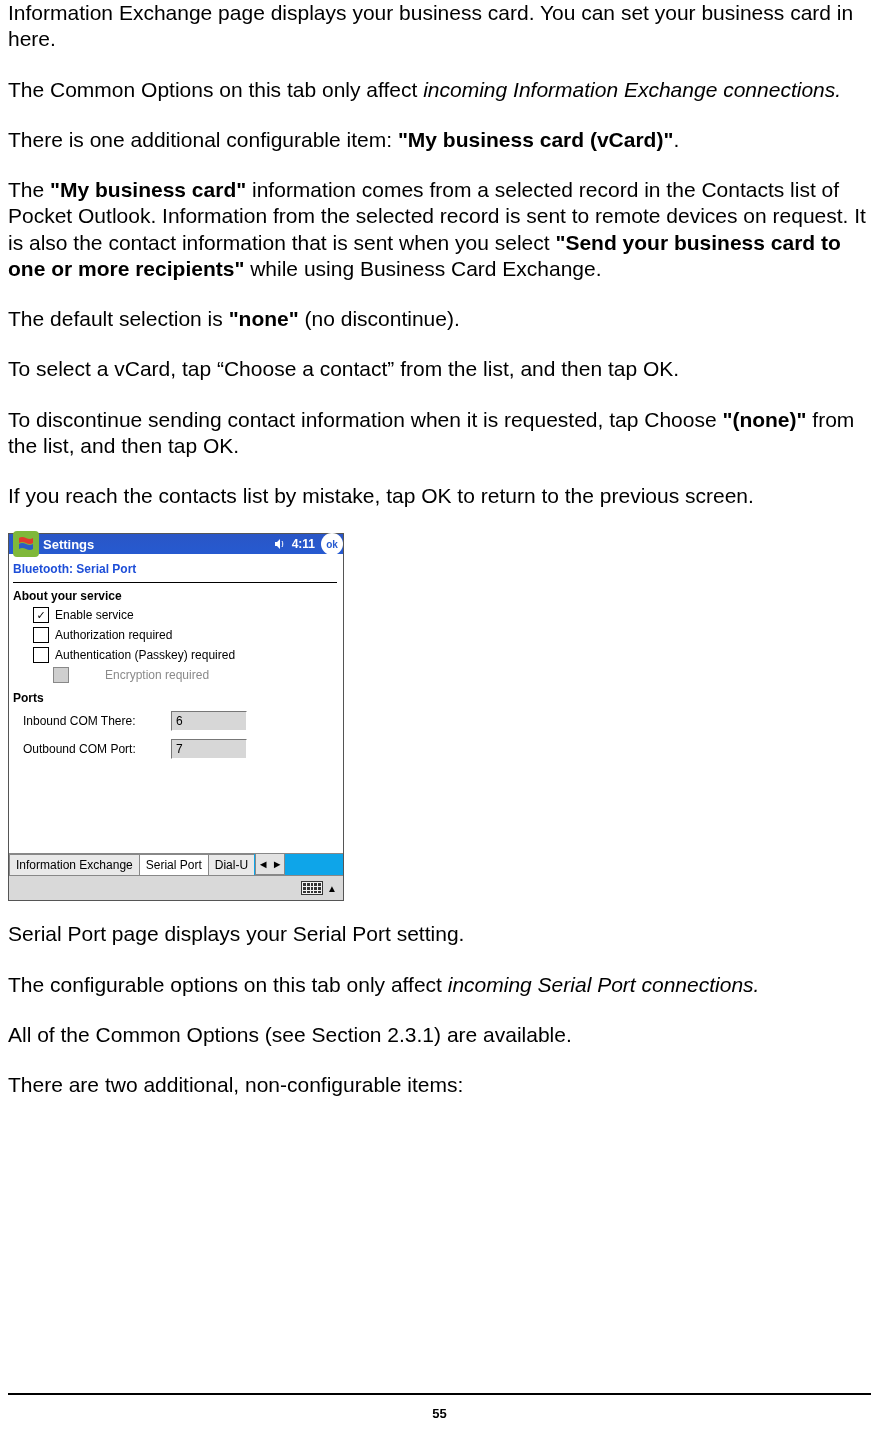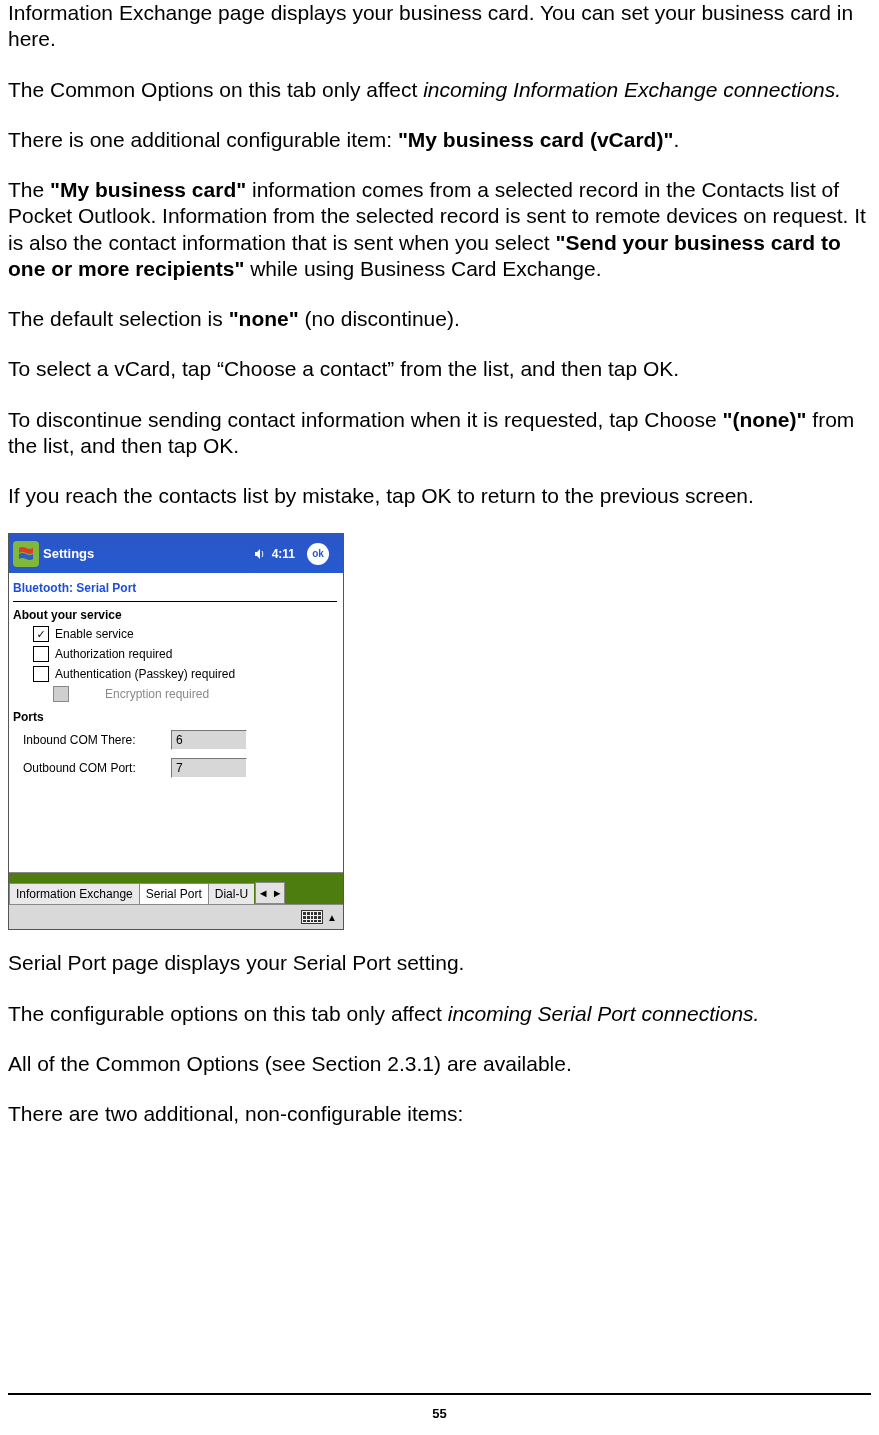--- a/index.html
+++ b/index.html
@@ -27,47 +27,47 @@
 
   
   .device {
     width: 334px;
     border: 1px solid #555;
     margin: 0 0 20px 0;
     background: #fff;
     font-family: Tahoma, Verdana, sans-serif;
   }
   .titlebar {
-    height: 39px;
+    height: 20px;
     background: linear-gradient(#2a56c6, #265ad0);
     color: #fff;
     display: flex;
     align-items: center;
     font-size: 13px;
     font-weight: bold;
-    padding: 0 14px 0 0;
+    padding: 0 0 0 0;
   }
   .winflag {
     width: 26px; height: 26px;
     background: #7fb83a;
     border-radius: 4px;
     margin: 0 4px 0 4px;
     position: relative;
     display: flex;
     align-items: center;
     justify-content: center;
   }
   .winflag svg { display:block; }
   .titlebar .title { flex: 1; }
   .titlebar .speaker {
     width: 16px; height: 16px;
     margin-right: 4px;
     display:inline-flex; align-items:center; justify-content:center;
   }
-  .titlebar .time { font-size: 12px; margin-right: 12px; }
+  .titlebar .time { font-size: 12px; margin-right: 6px; }
   .titlebar .okcircle {
     width: 22px; height: 22px;
     border-radius: 50%;
     background: #fff;
     color: #265ad0;
     font-size: 10px;
     font-weight: bold;
     display: flex;
     align-items: center;
     justify-content: center;
@@ -123,22 +123,22 @@
     border-left: 1px solid #777;
     border-right: 1px solid #fff;
     border-bottom: 1px solid #fff;
     padding-left: 4px;
     line-height:18px;
   }
   .device-blank { height: 90px; }
   .tabbar {
     display:flex;
     align-items:flex-end;
-    height: 32px;
-    background:#4d7c0f;
+    height: 22px;
+    background:#0ea5e9;
     border-top:1px solid #888;
     box-sizing:border-box;
   }
   .tab {
     font-size:12px;
     background:#e9e9e9;
     border:1px solid #888;
     border-bottom:none;
     padding:3px 6px;
     margin-right:-1px;

